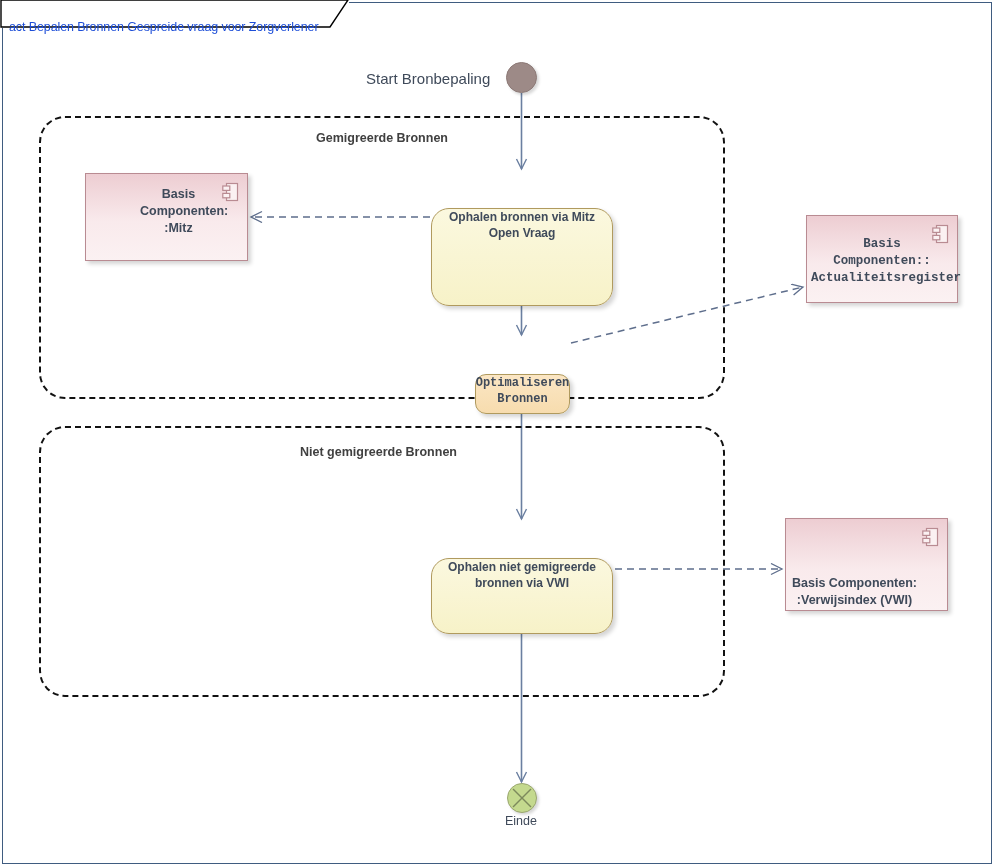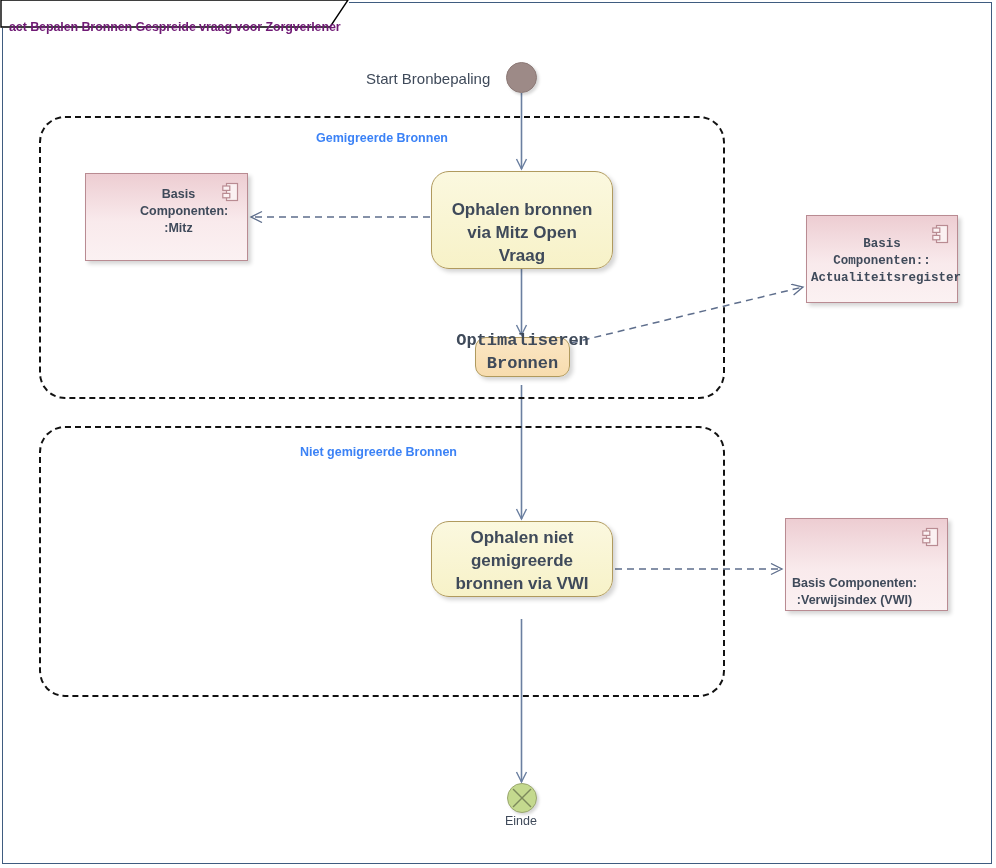--- a/index.html
+++ b/index.html
@@ -45,22 +45,22 @@
     top: 0;
     width: 349px;
     height: 28px;
     background: #ffffff;
     border-right: none;
     box-sizing: border-box;
     z-index: -1;
   }
   #frame-title-text {
     font-size: 12.5px;
-    font-weight: bold;
-    color: #701a75;
+    font-weight: normal;
+    color: #1d4ed8;
     white-space: nowrap;
     position: relative;
     z-index: 2;
     letter-spacing: -0.1px;
     margin-top: 25px;
   }
 
   
   #canvas {
     position: absolute;
@@ -122,43 +122,44 @@
   .partition {
     position: absolute;
     border: 2px dashed #111111;
     border-radius: 26px;
     box-sizing: border-box;
     background: transparent;
   }
   #partition-gemigreerd { left: 36px; top: 113px; width: 686px; height: 283px; }
   #partition-niet-gemigreerd { left: 36px; top: 423px; width: 686px; height: 271px; }
   .partition-label {
-    color: #3b82f6;
+    color: #404040;
     font-size: 12.5px;
     font-weight: bold;
   }
   #label-gemigreerd { left: 313px; top: 128px; }
   #label-niet-gemigreerd { left: 297px; top: 442px; text-align: center; }
 
   
   .action {
     position: absolute;
     box-sizing: border-box;
     border-radius: 18px;
     border: 1.5px solid #b09a5e;
     display: flex;
-    align-items: flex-end;
+    align-items: flex-start;
     justify-content: center;
     text-align: center;
     color: #3f4a5a;
-    font-size: 17px;
+    font-size: 12px;
     font-weight: bold;
     line-height: 1.35;
     box-shadow: 3px 3px 4px rgba(0,0,0,0.17);
     padding: 0 10px;
+    margin-top: 37px;
   }
   .action.yellow {
     background: linear-gradient(to bottom, #fbf8df 0%, #f7f2c8 100%);
   }
   .action.peach {
     background: linear-gradient(to bottom, #fbe6c4 0%, #f7dcae 100%);
   }
   #action-mitz-vraag { left: 428px; top: 168px; width: 182px; height: 98px; }
   #action-optimaliseren { left: 472px; top: 334px; width: 95px; height: 40px; border-radius: 11px; font-family: Liberation Mono, monospace; }
   #action-vwi { left: 428px; top: 518px; width: 182px; height: 76px; }

